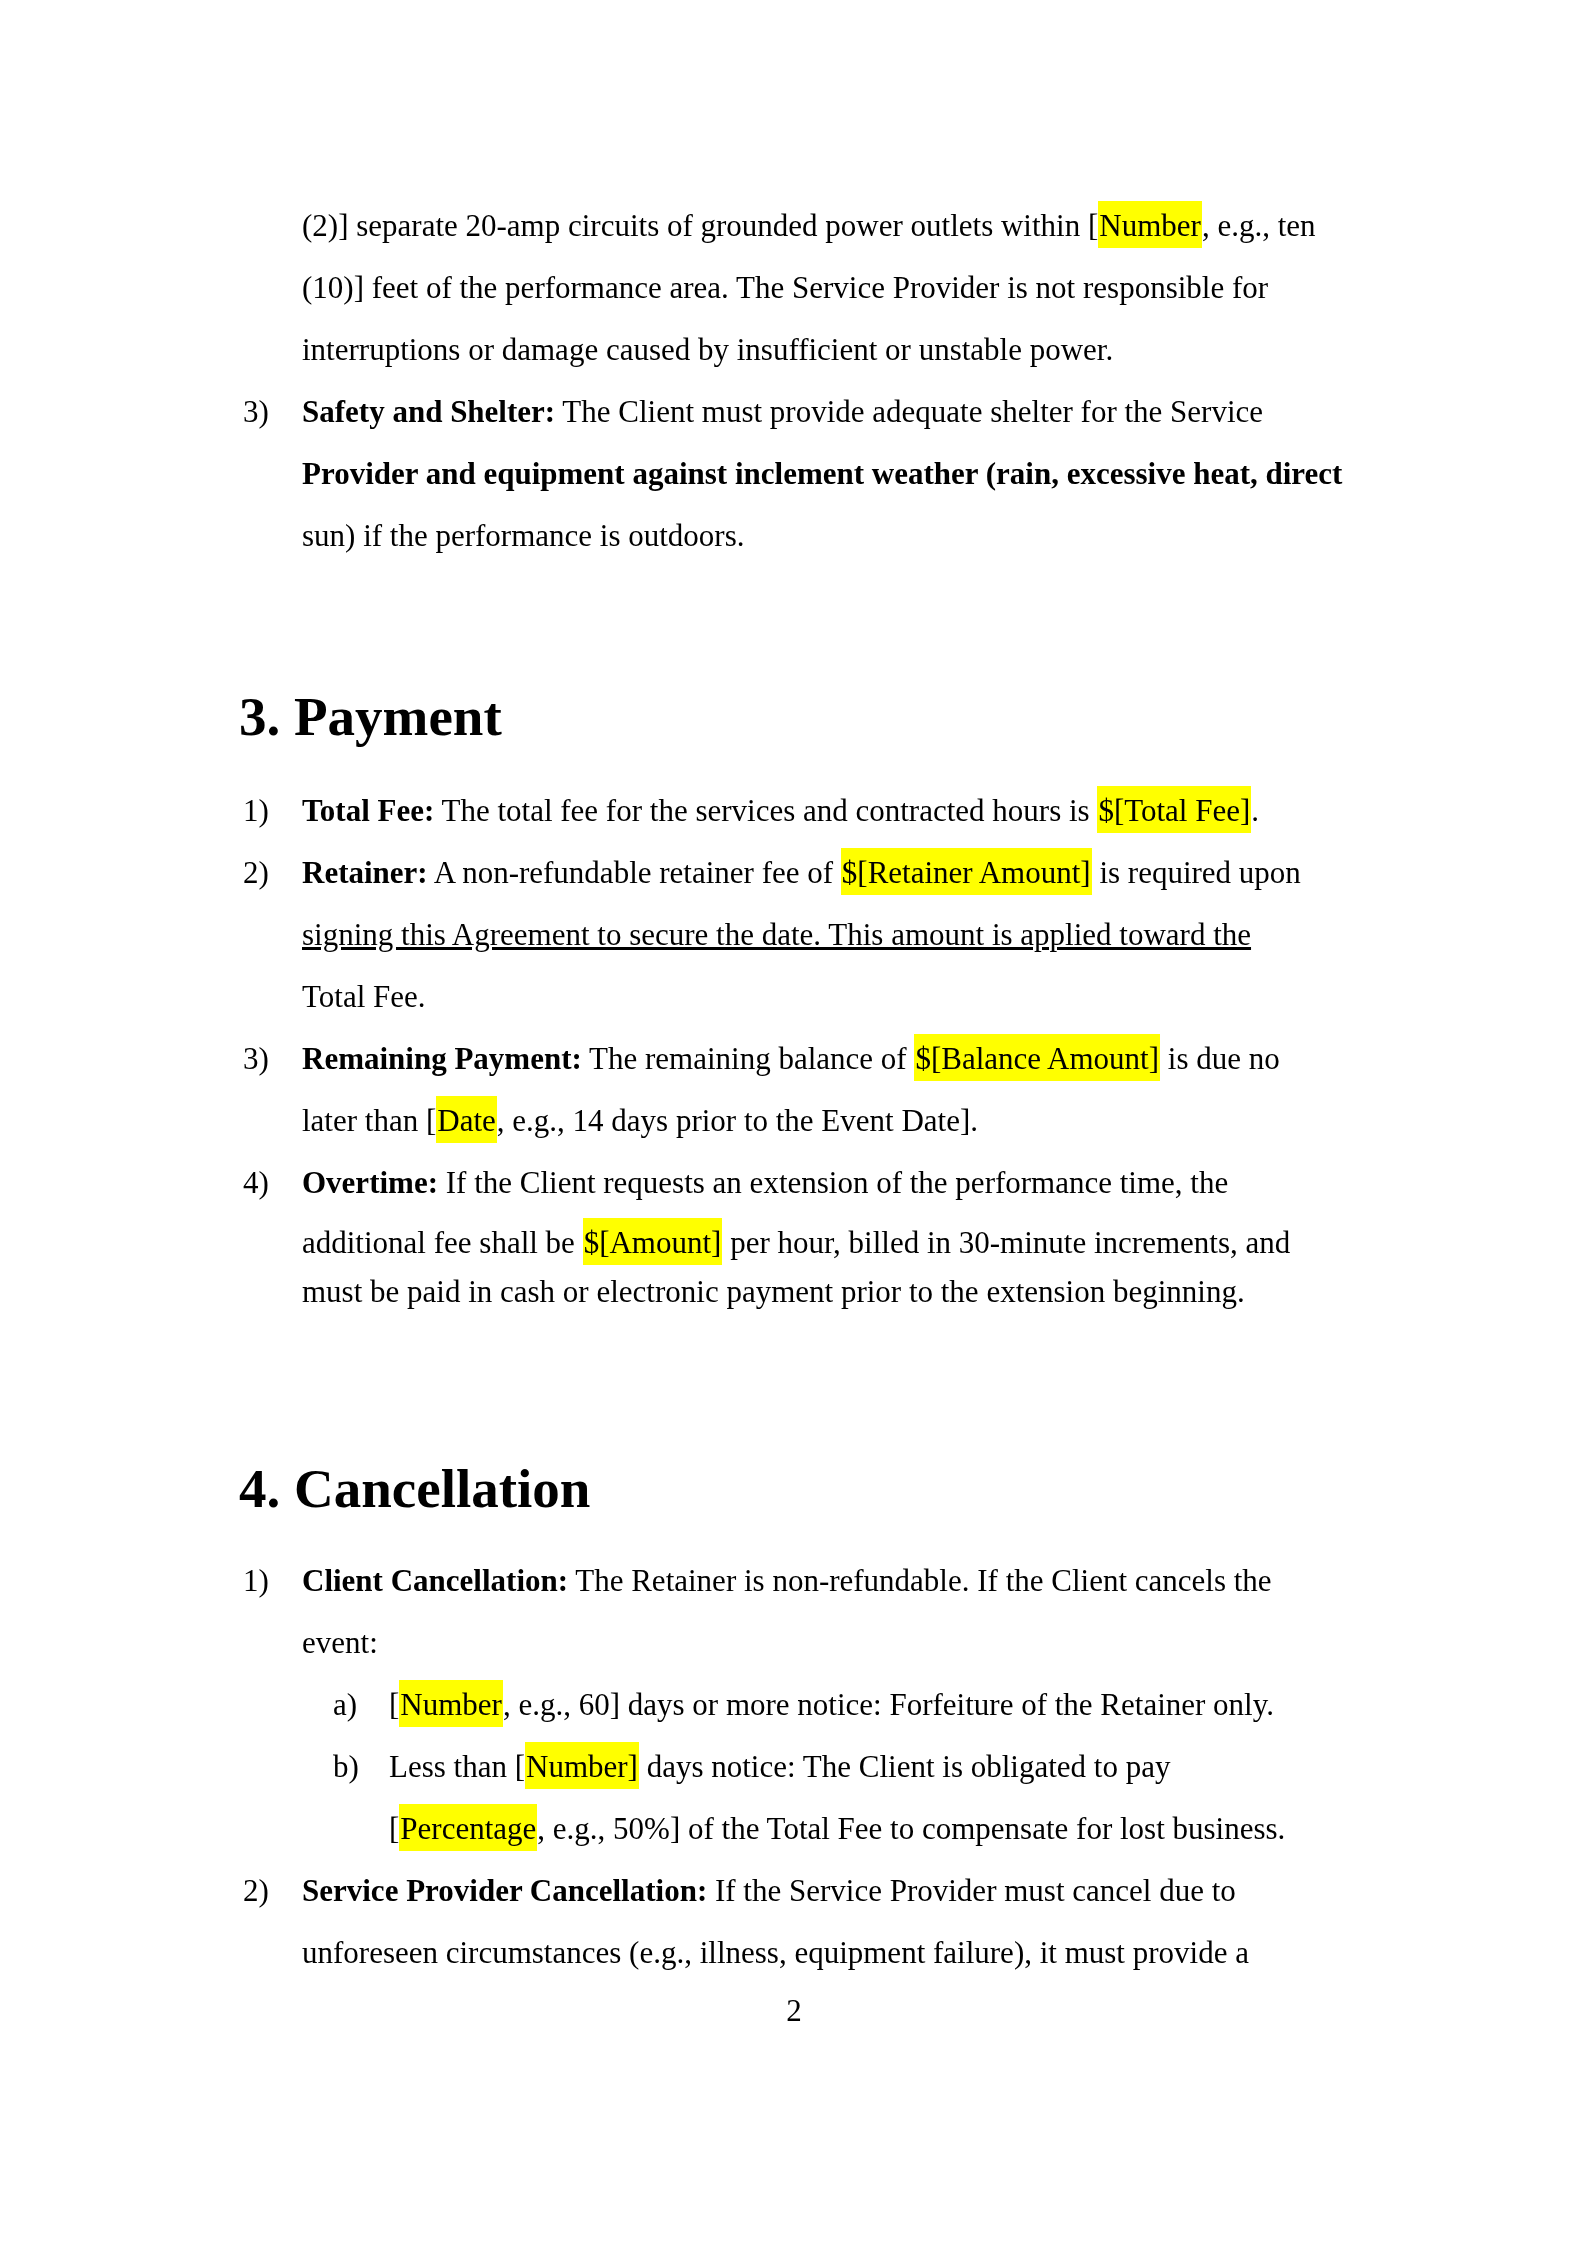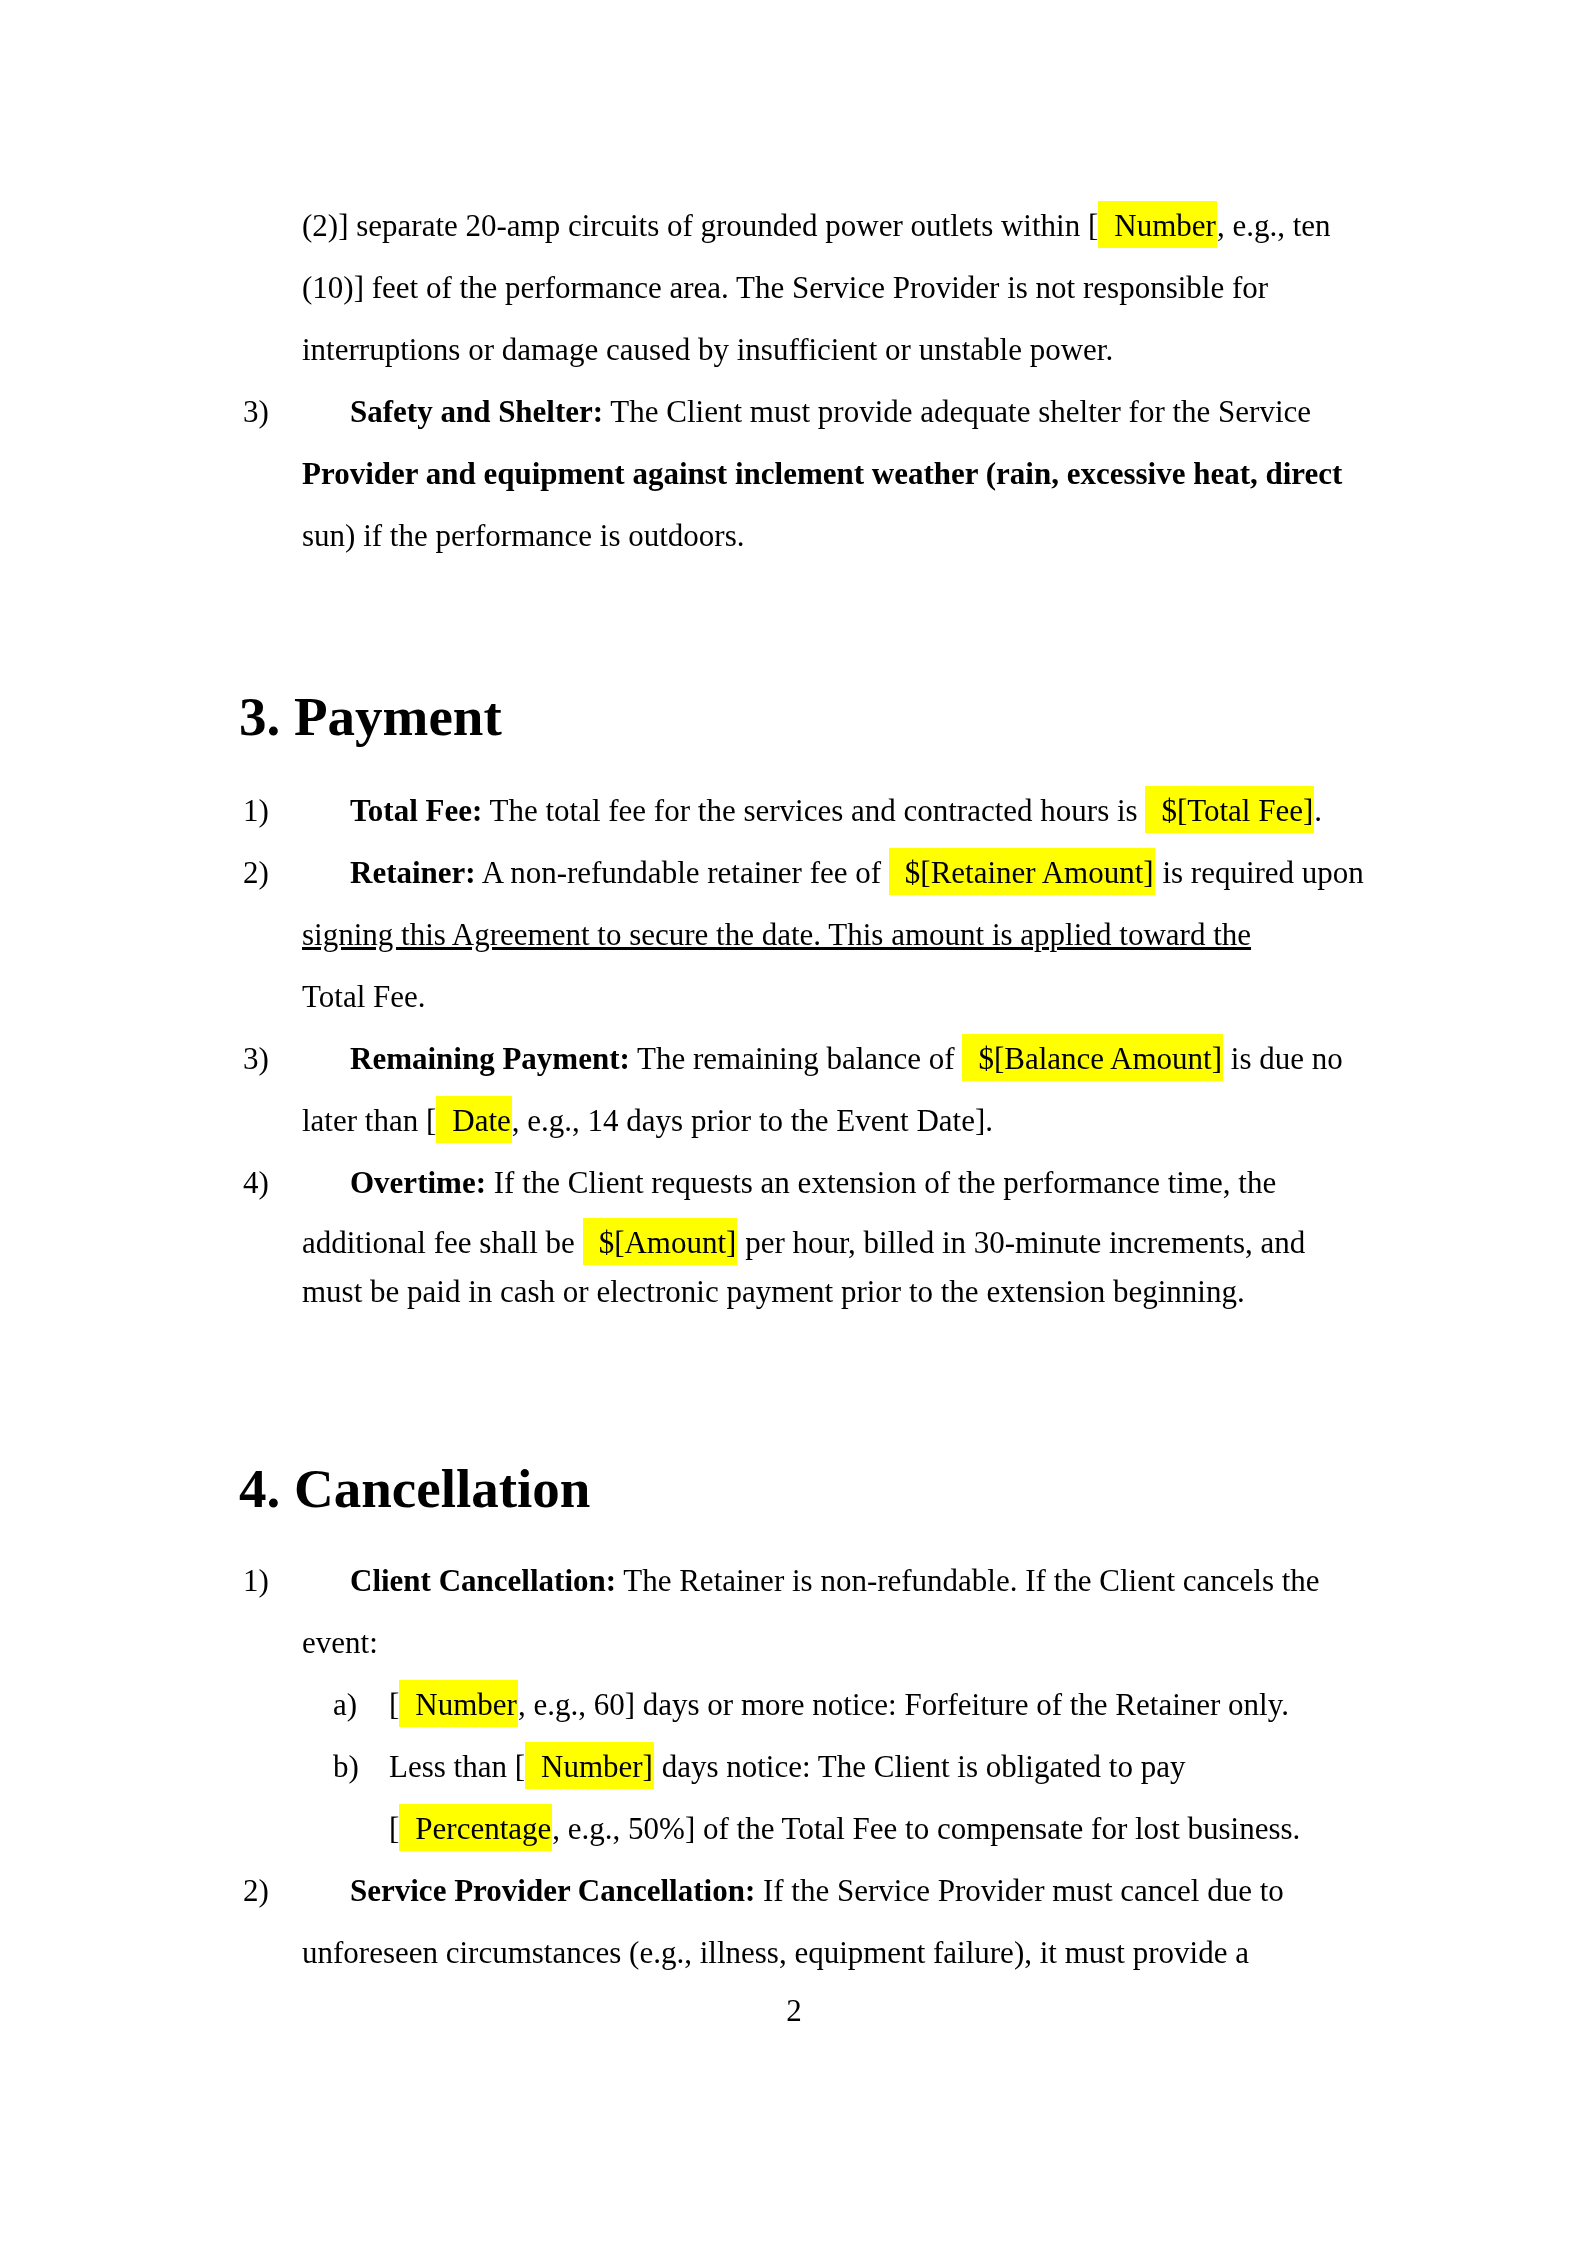--- a/index.html
+++ b/index.html
@@ -31,24 +31,24 @@
     position: absolute;
     top: 0;
   }
   .line.item    { left: 302px; }
   .line.cont    { left: 302px; }
   .line.subitem { left: 389px; }
   .line.subcont { left: 389px; }
   .line.heading { left: 239px; }
   .line.item    .marker { left: -59px; }
   .line.subitem .marker { left: -56px; }
-  .seg.bold { font-weight: bold; margin-left: 48px; }
+  .seg.bold { font-weight: bold; }
   .seg.hl {
     background: var(--hl, #ffff00);
-    padding: 7px 1px 5px 16px;
+    padding: 7px 1px 5px 1px;
     margin-top: 16px;
   }
   .pagenum {
     position: absolute;
     top: 1991px;
     left: 0;
     width: 100%;
     text-align: center;
     font-size: 31px;
     line-height: 40px;

